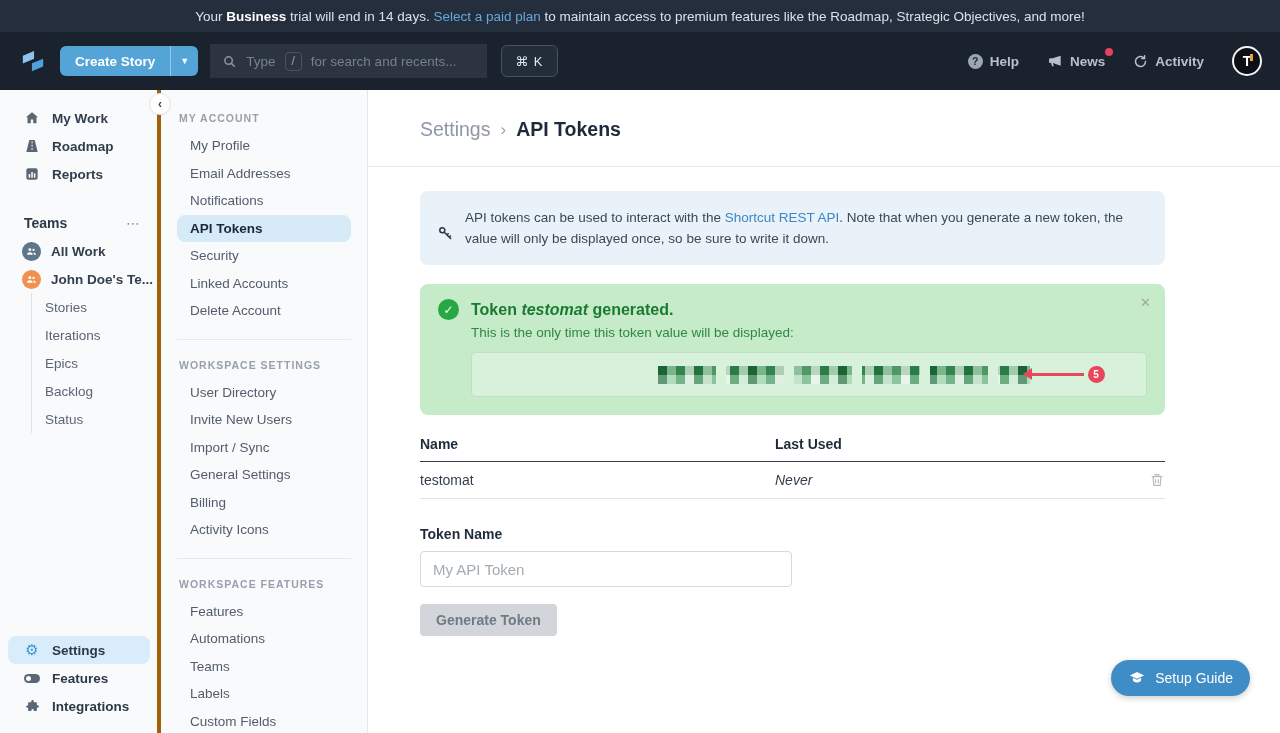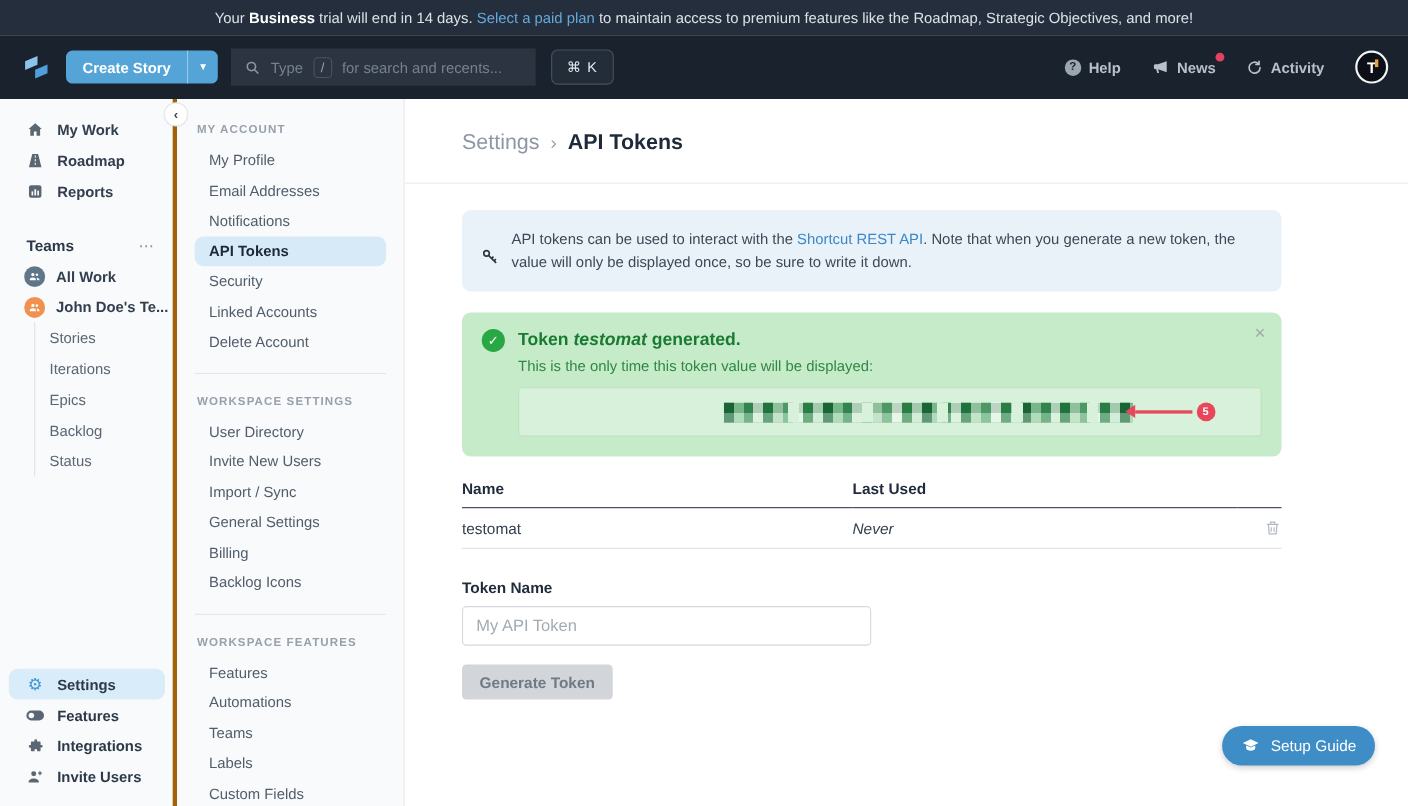--- a/index.html
+++ b/index.html
@@ -271,30 +271,20 @@
         <span>Features</span>
       </div>
       <div class="bottom-item">
         <span class="ic">
             <svg viewBox="0 0 24 24" width="15" height="15" fill="currentColor">
               <path d="M10 3.5a2 2 0 0 1 4 0V5h4a1 1 0 0 1 1 1v4h1.2a1.9 1.9 0 0 1 0 3.8H19v4.2a1 1 0 0 1-1 1h-4v-1.2a1.9 1.9 0 0 0-3.8 0V19H6a1 1 0 0 1-1-1v-4H3.8a1.9 1.9 0 0 1 0-3.8H5V6a1 1 0 0 1 1-1h4z"></path>
             </svg>
           </span>
         <span>Integrations</span>
       </div>
-      <div class="bottom-item">
-        <span class="ic">
-            <svg viewBox="0 0 24 24" width="16" height="16" fill="currentColor">
-              <circle cx="10" cy="8" r="3.4"></circle>
-              <path d="M3 19.5c0-3 3.4-4.9 7-4.9s7 1.9 7 4.9v.5H3z"></path>
-              <path d="M17.6 4.6h1.8v1.8h1.8v1.8h-1.8V10h-1.8V8.2h-1.8V6.4h1.8z"></path>
-            </svg>
-          </span>
-        <span>Invite Users</span>
-      </div>
     </div>
   </div>
 
   <div class="collapse-btn">
     <span>‹</span>
   </div>
 
   <div class="settings-nav">
     <div class="sn-title">MY ACCOUNT</div>
     <div class="sn-item">My Profile</div>
@@ -304,21 +294,21 @@
     <div class="sn-item">Security</div>
     <div class="sn-item">Linked Accounts</div>
     <div class="sn-item">Delete Account</div>
     <div class="sn-divider"></div>
     <div class="sn-title">WORKSPACE SETTINGS</div>
     <div class="sn-item">User Directory</div>
     <div class="sn-item">Invite New Users</div>
     <div class="sn-item">Import / Sync</div>
     <div class="sn-item">General Settings</div>
     <div class="sn-item">Billing</div>
-    <div class="sn-item">Backlog Icons</div>
+    <div class="sn-item">Activity Icons</div>
     <div class="sn-divider"></div>
     <div class="sn-title">WORKSPACE FEATURES</div>
     <div class="sn-item">Features</div>
     <div class="sn-item">Automations</div>
     <div class="sn-item">Teams</div>
     <div class="sn-item">Labels</div>
     <div class="sn-item">Custom Fields</div>
   </div>
 
   <div class="main">

